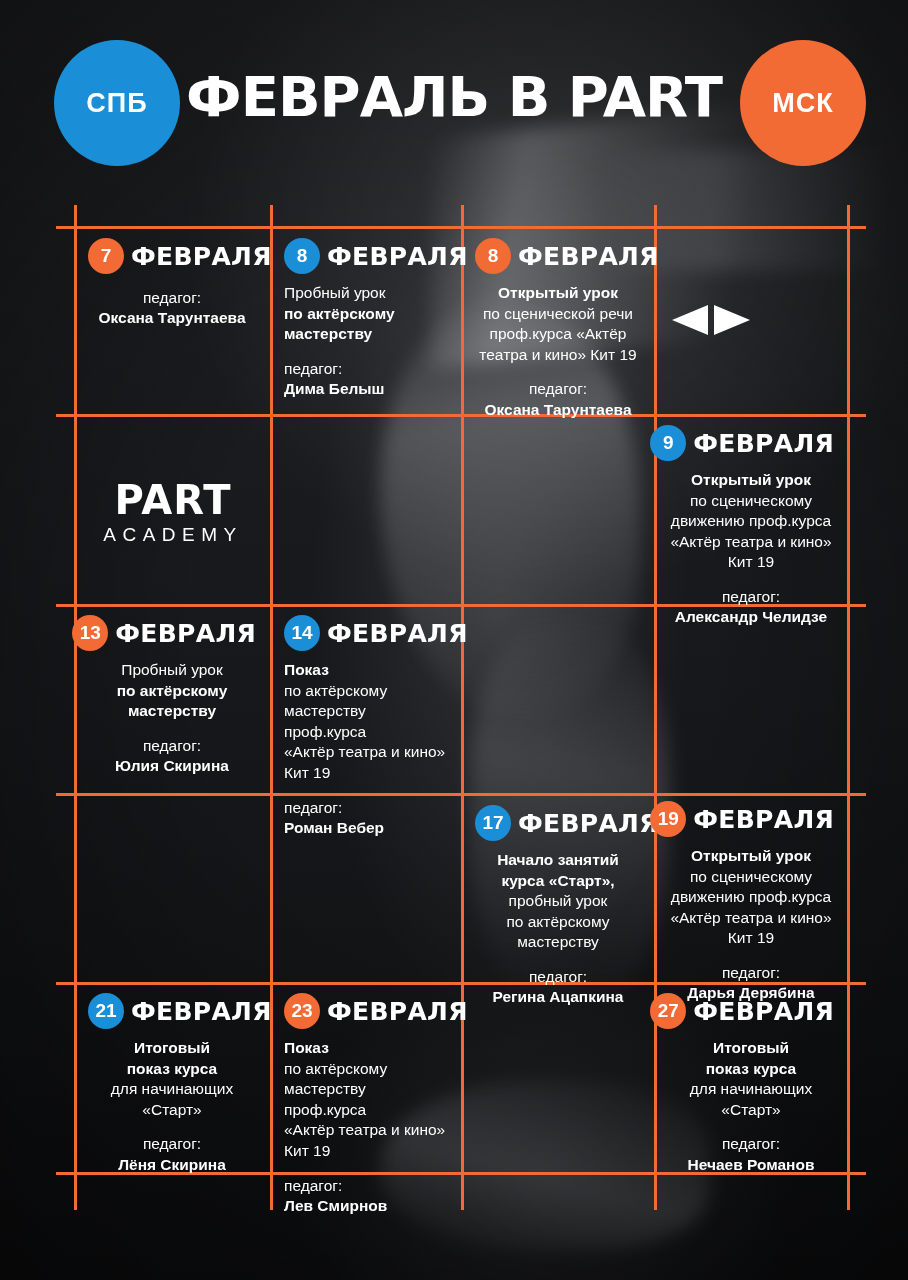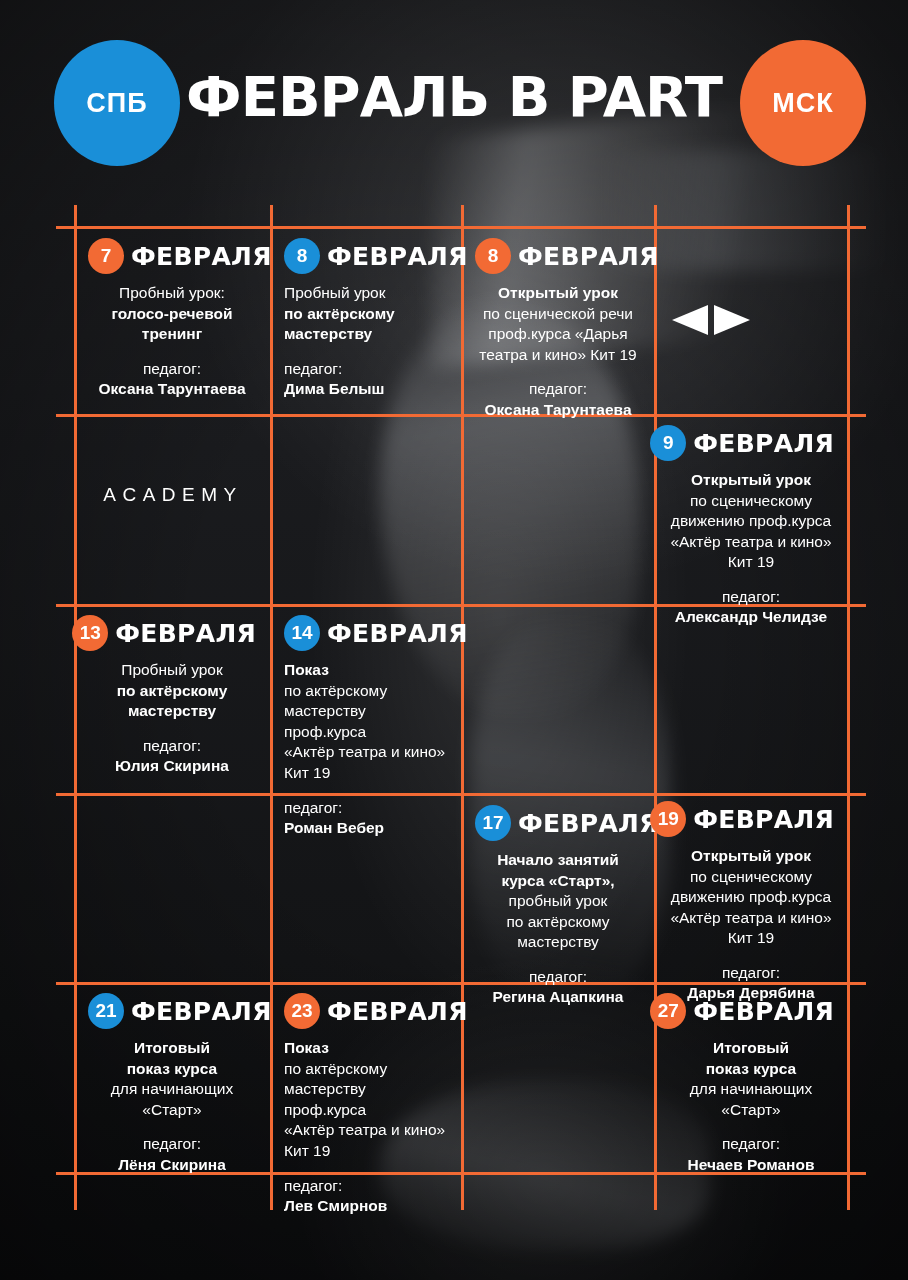--- a/index.html
+++ b/index.html
@@ -228,32 +228,28 @@
     <div class="gline h" style="left:56px; top:982px;  width:810px;"></div>
     <div class="gline h" style="left:56px; top:1172px; width:810px;"></div>
   </div>
 
   <div class="arrows">
     <span class="arrow-left"></span>
     <span class="arrow-right"></span>
   </div>
 
   <div class="logo-block">
+    <div class="logo-word">PART</div>
     <div class="logo-sub">ACADEMY</div>
   </div>
 
   <div class="cell" style="left:78px; top:238px; width:188px;">
     <div class="cell-head">
       <div class="day-circle c-orange">7</div>
       <div class="month-label">ФЕВРАЛЯ</div>
-    </div>
-    <div class="cell-body ta-center">
-      <div>Пробный урок:</div>
-      <div style="font-weight:bold">голосо-речевой</div>
-      <div style="font-weight:bold">тренинг</div>
     </div>
     <div class="teacher ta-center">
       <span class="t-label">педагог:</span>
       <span class="t-name">Оксана Тарунтаева</span>
     </div>
   </div>
 
   <div class="cell" style="left:274px; top:238px; width:184px;">
     <div class="cell-head">
       <div class="day-circle c-blue">8</div>
@@ -271,21 +267,21 @@
   </div>
 
   <div class="cell" style="left:465px; top:238px; width:186px;">
     <div class="cell-head">
       <div class="day-circle c-orange">8</div>
       <div class="month-label">ФЕВРАЛЯ</div>
     </div>
     <div class="cell-body ta-center">
       <div style="font-weight:bold">Открытый урок</div>
       <div>по сценической речи</div>
-      <div>проф.курса «Дарья</div>
+      <div>проф.курса «Актёр</div>
       <div>театра и кино» Кит 19</div>
     </div>
     <div class="teacher ta-center">
       <span class="t-label">педагог:</span>
       <span class="t-name">Оксана Тарунтаева</span>
     </div>
   </div>
 
   <div class="cell" style="left:658px; top:425px; width:186px;">
     <div class="cell-head right">

